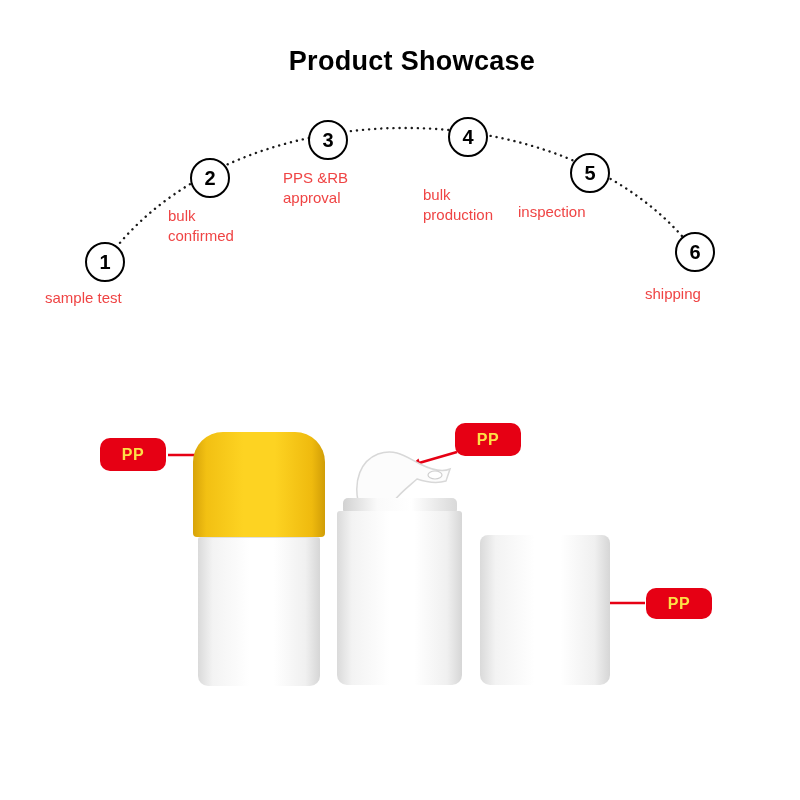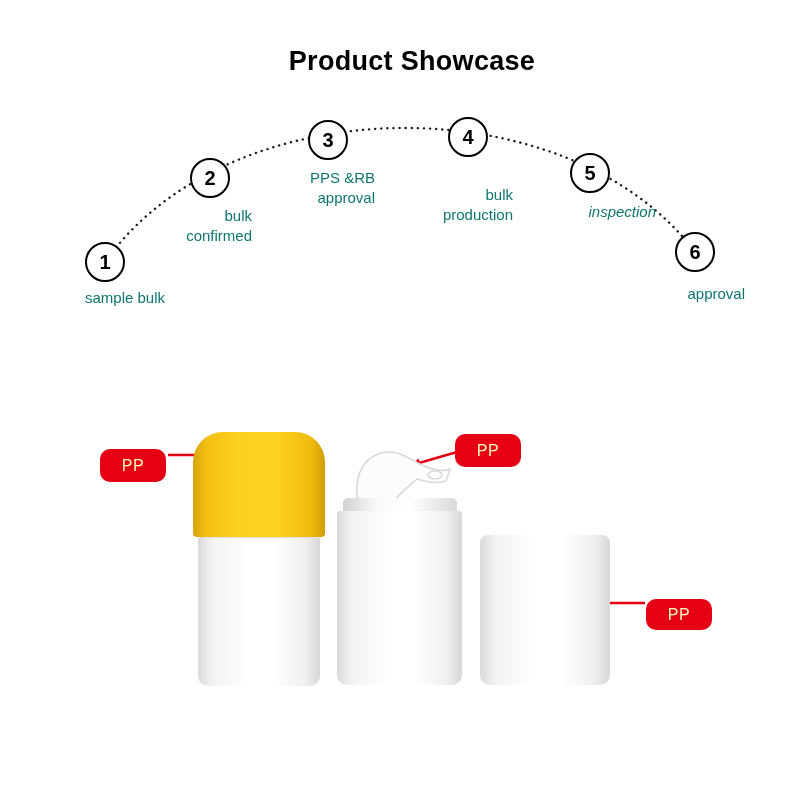--- a/index.html
+++ b/index.html
@@ -47,39 +47,39 @@
     align-items: center;
     justify-content: center;
     font-size: 20px;
     font-weight: 700;
     color: #000;
     z-index: 3;
   }
 
   .step-label {
     position: absolute;
-    text-align: right;
+    text-align: left;
     font-size: 15px;
-    color: #0f766e;
+    color: #ef4444;
     line-height: 1.3;
     z-index: 3;
   }
 
   .c1 { left: 85px;  top: 242px; }
   .c2 { left: 190px; top: 158px; }
   .c3 { left: 308px; top: 120px; }
   .c4 { left: 448px; top: 117px; }
   .c5 { left: 570px; top: 153px; }
   .c6 { left: 675px; top: 232px; }
 
   .l1 { left: 45px;  top: 288px; width: 120px; }
   .l2 { left: 168px; top: 206px; width: 84px; }
   .l3 { left: 283px; top: 168px; width: 92px; }
   .l4 { left: 423px; top: 166px; width: 90px; margin-top: 19px; }
-  .l5 { left: 556px; top: 202px; width: 100px; font-style: italic; }
+  .l5 { left: 518px; top: 202px; width: 100px; }
   .l6 { left: 645px; top: 284px; width: 100px; }
 
   
   .bottle-body {
     background: linear-gradient(90deg, #dadada 0%, #f3f3f3 12%, #ffffff 42%,
                 #ffffff 62%, #f0f0f0 88%, #d6d6d6 100%);
   }
 
   .cap-yellow {
     position: absolute;
@@ -128,30 +128,29 @@
     position: absolute;
     left: 480px; top: 535px;
     width: 130px; height: 150px;
     border-radius: 8px 8px 10px 10px;
     z-index: 1;
   }
 
   .pp-label {
     position: absolute;
     background: #e60014;
-    color: #fef9c3;
-    font-weight: 400;
+    color: #fde047;
+    font-weight: 700;
     font-size: 16px;
     display: flex;
     align-items: center;
     justify-content: center;
     border-radius: 10px;
     z-index: 4;
     letter-spacing: 0.5px;
-    margin-top: 11px;
   }
   .pp1 { left: 100px; top: 438px; width: 66px; height: 33px; }
   .pp2 { left: 455px; top: 423px; width: 66px; height: 33px; }
   .pp3 { left: 646px; top: 588px; width: 66px; height: 31px; }
 </style>
 </head>
 <body>
 
 <div class="page">
 
@@ -166,21 +165,21 @@
     <line x1="457" y1="452" x2="419" y2="463" stroke="#e60014" stroke-width="2.5"></line>
     <polygon points="410,466 418.5,458.5 421.5,468" fill="#e60014"></polygon>
 
     <line x1="645" y1="603" x2="601" y2="603" stroke="#e60014" stroke-width="2.5"></line>
     <polygon points="591,603 602,598.5 602,607.5" fill="#e60014"></polygon>
   </svg>
 
   <div class="step-circle c1">
     <span>1</span>
   </div>
-  <div class="step-label l1">sample bulk</div>
+  <div class="step-label l1">sample test</div>
 
   <div class="step-circle c2">
     <span>2</span>
   </div>
   <div class="step-label l2">bulk confirmed</div>
 
   <div class="step-circle c3">
     <span>3</span>
   </div>
   <div class="step-label l3">PPS &amp;RB approval</div>
@@ -191,21 +190,21 @@
   <div class="step-label l4">bulk production</div>
 
   <div class="step-circle c5">
     <span>5</span>
   </div>
   <div class="step-label l5">inspection</div>
 
   <div class="step-circle c6">
     <span>6</span>
   </div>
-  <div class="step-label l6">approval</div>
+  <div class="step-label l6">shipping</div>
 
   <div class="cap-yellow"></div>
   <div class="body-left bottle-body"></div>
 
   <div class="pump-wrap">
     <svg width="106" height="52" viewBox="0 0 106 52" xmlns="http://www.w3.org/2000/svg">
       <path d="M10,52 C6,32 12,12 30,5 C48,-1 58,8 72,15 C84,21 95,23 102,20 L98,32 C88,35 78,33 69,30 C60,38 52,44 46,52 Z" fill="#fcfcfc" stroke="#d8d8d8" stroke-width="1.5"></path>
       <ellipse cx="87" cy="26" rx="7" ry="4" fill="#ffffff" stroke="#cfcfcf" stroke-width="1.2"></ellipse>
     </svg>
   </div>

